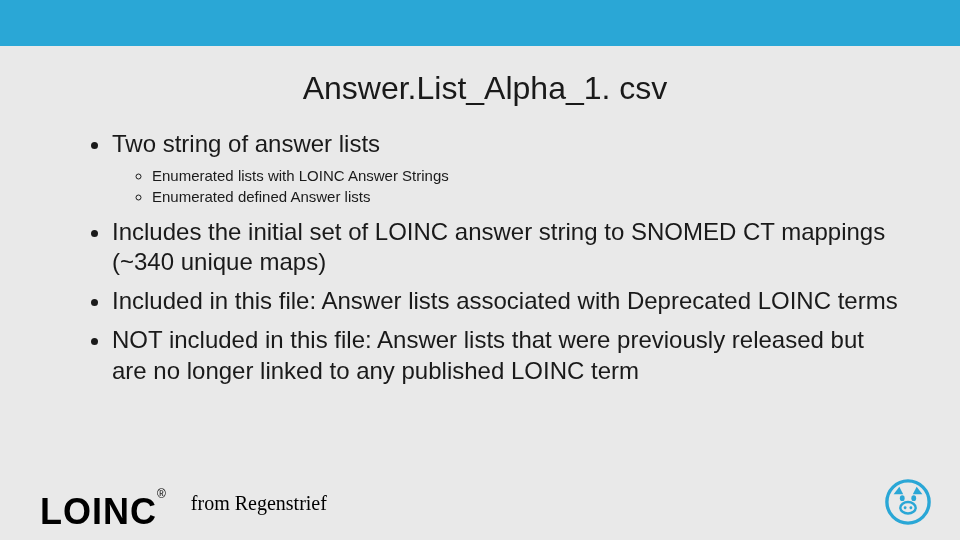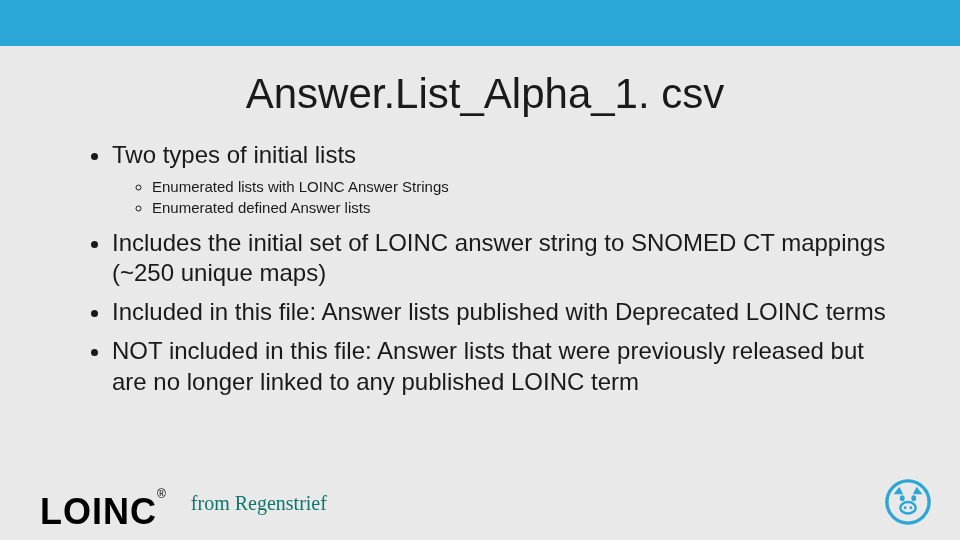--- a/index.html
+++ b/index.html
@@ -14,21 +14,21 @@
   }
   .top-bar {
     width: 100%;
     height: 46px;
     background: #2aa7d6;
   }
   .slide {
     padding: 0 60px 0 70px;
   }
   .title {
-    font-size: 42px;
+    font-size: 32px;
     text-align: center;
     margin: 24px 0 22px 0;
     font-weight: 400;
   }
   ul.outer {
     margin: 0;
     padding-left: 42px;
     font-size: 24px;
     line-height: 1.28;
   }
@@ -69,21 +69,21 @@
   .reg {
     font-size: 12px;
     vertical-align: top;
     position: relative;
     top: -6px;
     font-weight: 400;
   }
   .logo-sub {
     font-family: "Brush Script MT", "Segoe Script", cursive;
     font-size: 20px;
-    color: #0f766e;
+    color: #000000;
     margin-top: -2px;
     margin-left: 24px;
   }
   .pig-icon {
     width: 48px;
     height: 48px;
     margin-right: 8px;
     margin-bottom: 4px;
   }
   .pig-icon svg {
@@ -94,35 +94,35 @@
 </head>
 <body>
 
 <div class="top-bar"></div>
 
 <div class="slide">
   <h1 class="title">Answer.List_Alpha_1. csv</h1>
 
   <ul class="outer">
     <li>
-      <span>Two types of initial lists</span>
+      <span>Two string of answer lists</span>
       <ul class="inner">
         <li>
           <span>Enumerated lists with LOINC Answer Strings</span>
         </li>
         <li>
           <span>Enumerated defined Answer lists</span>
         </li>
       </ul>
     </li>
     <li>
-      <span>Includes the initial set of LOINC answer string to SNOMED CT mappings (~250 unique maps)</span>
+      <span>Includes the initial set of LOINC answer string to SNOMED CT mappings (~340 unique maps)</span>
     </li>
     <li>
-      <span>Included in this file: Answer lists published with Deprecated LOINC terms</span>
+      <span>Included in this file: Answer lists associated with Deprecated LOINC terms</span>
     </li>
     <li>
       <span>NOT included in this file: Answer lists that were previously released but are no longer linked to any published LOINC term</span>
     </li>
   </ul>
 </div>
 
 <div class="footer">
   <div class="logo-block">
     <div class="logo-main">

